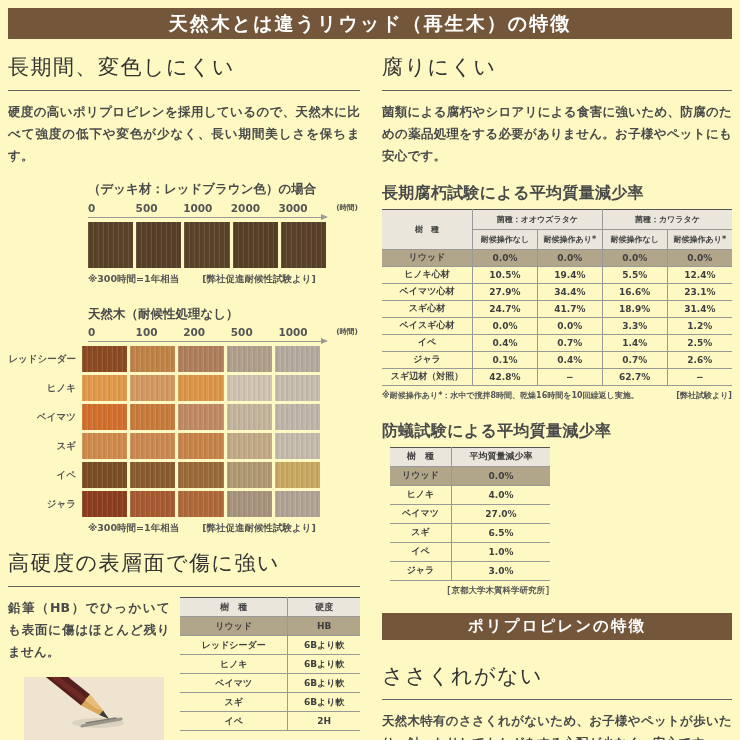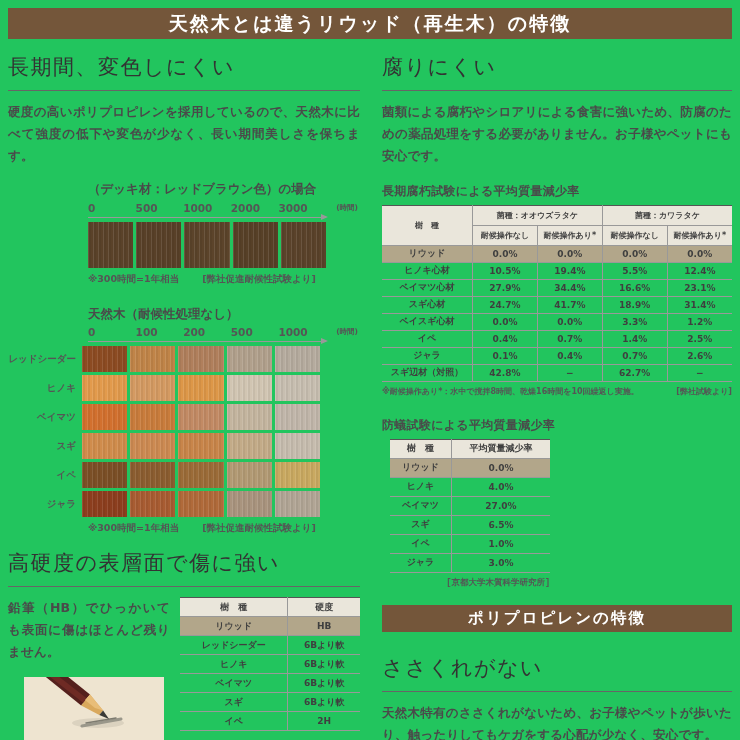--- a/index.html
+++ b/index.html
@@ -1,16 +1,16 @@
 <!DOCTYPE html>
 <html><head>
 <meta charset="utf-8">
 <style>
   html,body{margin:0;padding:0;background:#fff;}
-  .page{position:relative;width:740px;height:740px;background:#22c55e;overflow:hidden;
+  .page{position:relative;width:740px;height:740px;background:#fef9c3;overflow:hidden;
         font-family:"DejaVu Sans",sans-serif;color:#3f3f3f;}
   
   .banner{margin:8px 8px 0 8px;height:31px;background:#74563a;display:flex;
           align-items:center;justify-content:center;}
   .banner span{color:#fff;font-size:19px;font-weight:bold;letter-spacing:2px;}
   
   .cols{display:flex;padding:0 8px;gap:22px;}
   .col{min-width:0;}
   .col.left{width:352px;}
   .col.right{width:350px;}
@@ -32,21 +32,21 @@
   .swatch{flex:1;height:46px;
       background-image:repeating-linear-gradient(90deg,rgba(255,255,255,.10) 0 1px,rgba(0,0,0,.05) 1px 3px,transparent 3px 5px);}
   .note-row{margin:5px 0 0 80px;display:flex;gap:23px;font-size:9.5px;font-weight:bold;color:#555;}
   .wood-rows{display:flex;flex-direction:column;gap:3px;}
   .wood-row{display:flex;align-items:center;}
   .wood-label{width:74px;padding-right:6px;font-size:9.5px;font-weight:bold;color:#555;
       text-align:right;line-height:1.25;box-sizing:border-box;}
   .wood-swatches{display:flex;gap:3px;width:238px;}
   .wood-swatches .swatch{height:26px;}
   
-  .tbl-title{margin:16px 0 5px 0;font-size:12px;font-weight:bold;color:#4a4a4a;letter-spacing:.3px;}
+  .tbl-title{margin:16px 0 5px 0;font-size:16px;font-weight:bold;color:#4a4a4a;letter-spacing:.3px;}
   table.data-table{border-collapse:collapse;border-top:1.5px solid #555;border-bottom:1.5px solid #555;}
   .data-table th,.data-table td{border-bottom:1px solid #999;border-left:1px solid #999;
       font-weight:bold;color:#3f3f3f;text-align:center;padding:2px 3px;}
   .data-table .first{border-left:none;}
   .data-table th{background:#eae6db;}
   .data-table tr.hl td{background:#b2a68a;}
   
   #decay-table{width:350px;font-size:9px;table-layout:fixed;}
   #decay-table th{font-size:8px;padding:4px 1px;}
   #decay-table td{padding:1.5px 1px;}

